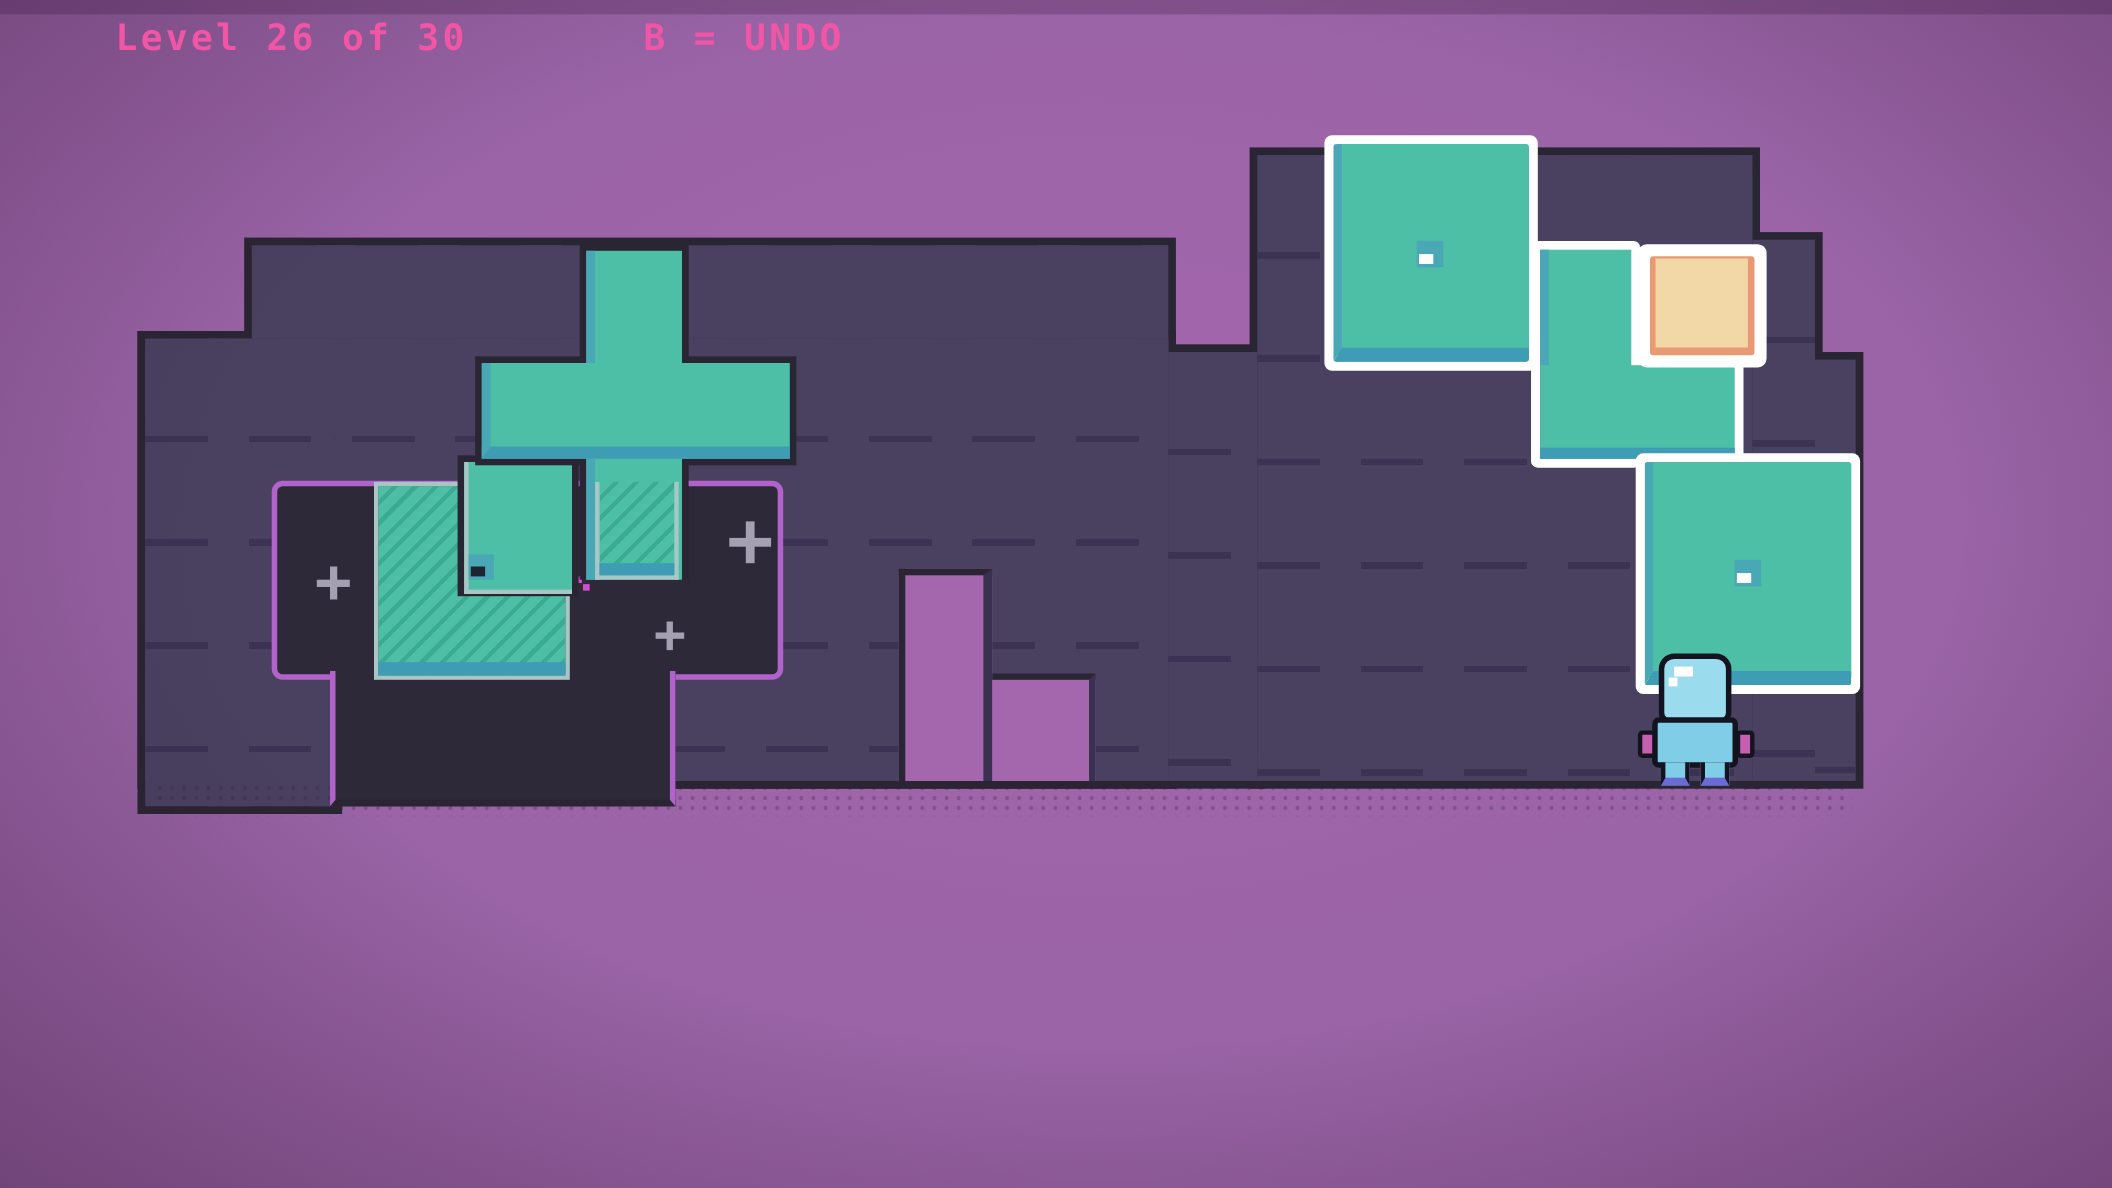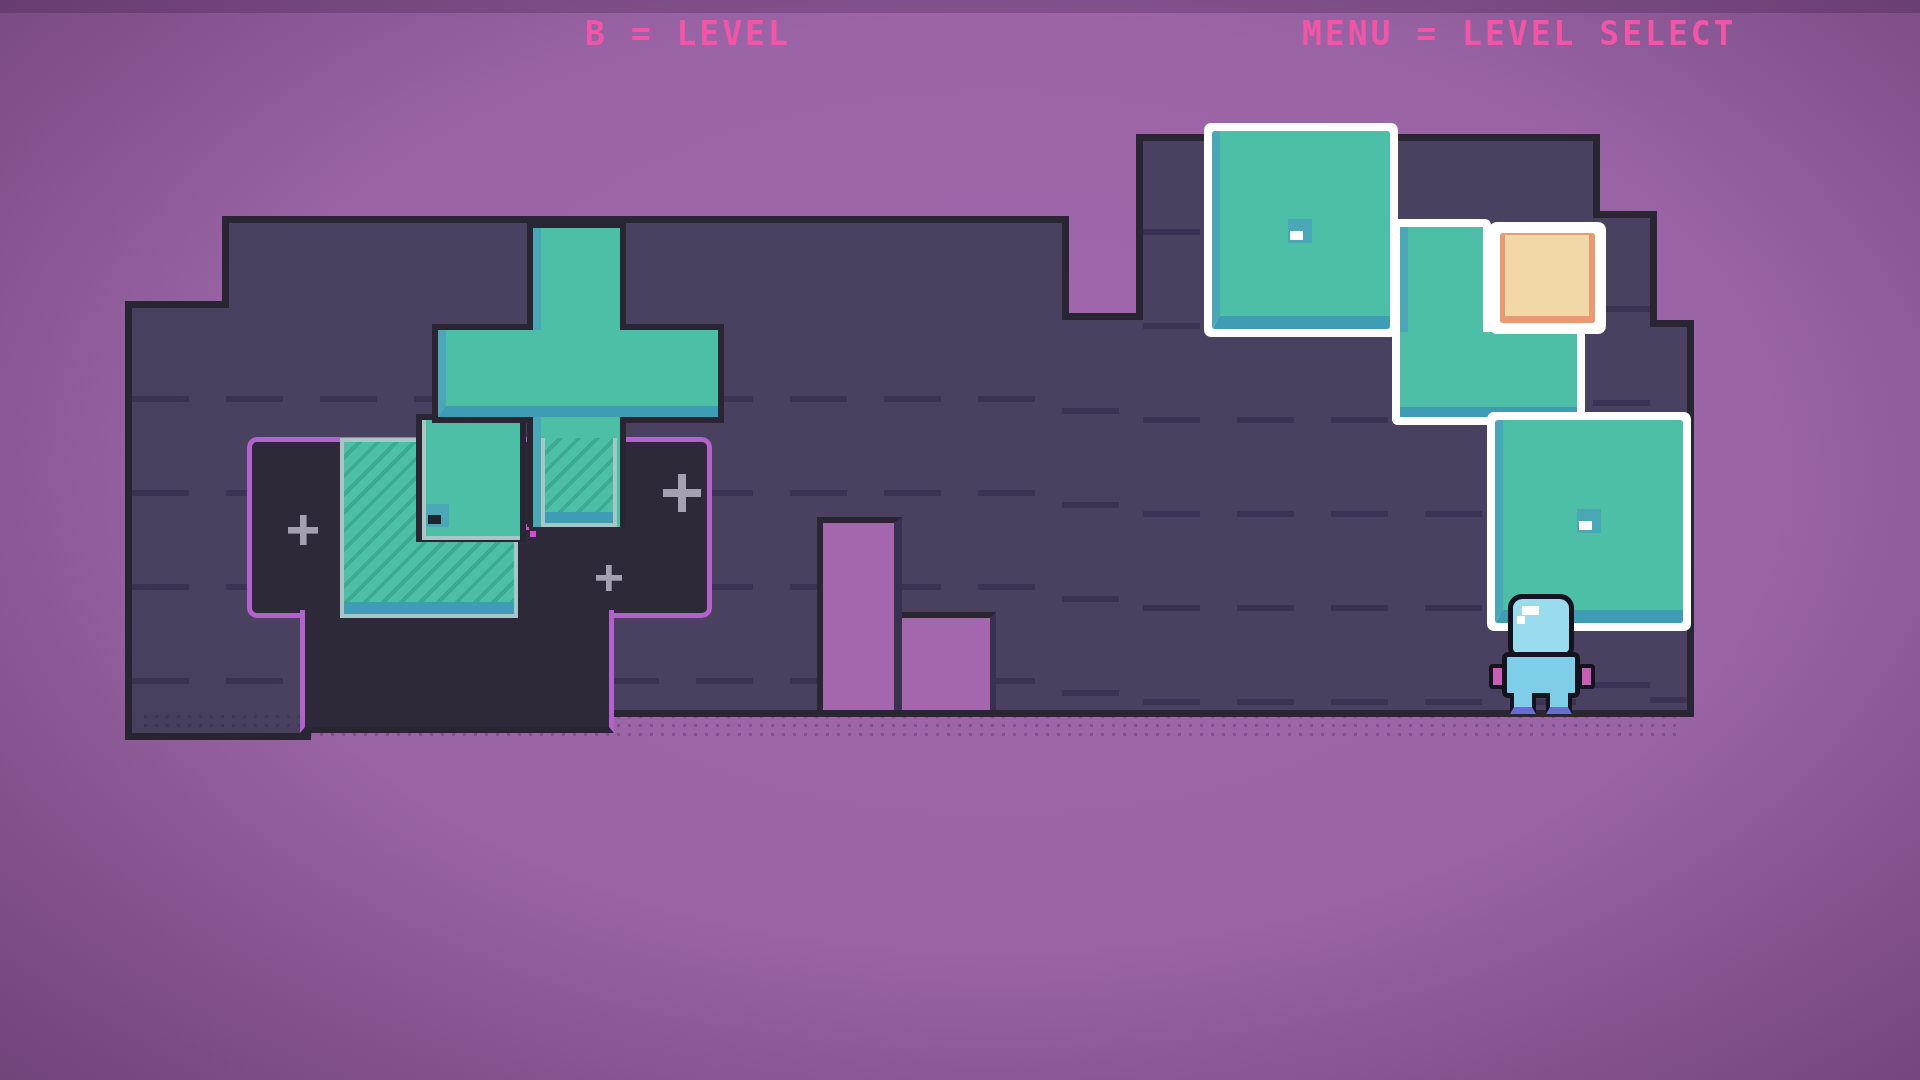--- a/index.html
+++ b/index.html
@@ -143,15 +143,15 @@
     </div>
     <div class="torso"></div>
     <div class="hand hl"></div>
     <div class="hand hr"></div>
     <div class="leg ll"></div>
     <div class="leg lr"></div>
   </div>
 
   <div class="vignette"></div>
 
-  <div class="hud" style="left:585px">B = LEVEL</div>
-  <div class="hud" style="left:1302px">MENU = LEVEL SELECT</div>
+  <div class="hud" style="left:105px">Level 26 of 30</div>
+  <div class="hud" style="left:585px">B = UNDO</div>
 </div>
 
 </body></html>

